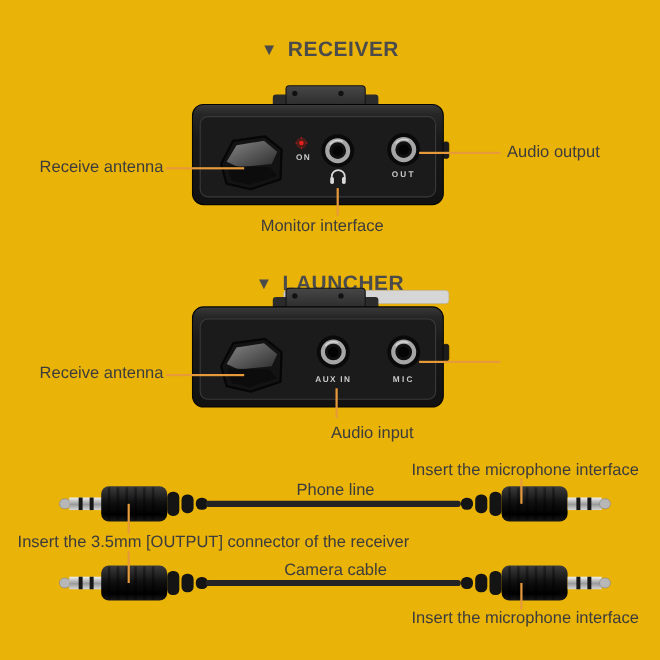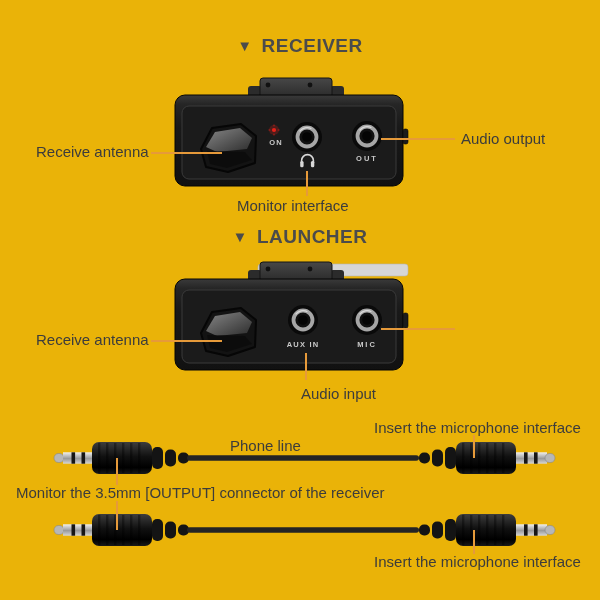--- a/index.html
+++ b/index.html
@@ -157,21 +157,21 @@
 
   <div class="lbl" style="left:36px;top:144px;width:112px;text-align:right">Receive antenna</div>
   <div class="hline" style="left:151px;top:152px;width:71px"></div>
 
   <div class="hline" style="left:381px;top:138px;width:74px"></div>
   <div class="lbl" style="left:461px;top:131px">Audio output</div>
 
   <div class="vline" style="left:306px;top:171px;height:25px"></div>
   <div class="lbl" style="left:237px;top:198px;width:140px;">Monitor interface</div>
 
-  <div class="section-title" style="top:226px">
+  <div class="section-title" style="top:248px">
     <span class="arrow">▼</span><span>LAUNCHER</span>
   </div>
 
   <svg class="device" style="left:165px;top:254px" width="260" height="125" viewBox="0 0 260 125">
     <rect x="93" y="10" width="150" height="12" rx="3" fill="#d6d6d6" stroke="#b5b5b5" stroke-width="0.6"></rect>
     <g>
       <rect x="83" y="16" width="14" height="22" rx="3" fill="#2b2b2b"></rect>
       <rect x="165" y="16" width="14" height="22" rx="3" fill="#2b2b2b"></rect>
       <rect x="83" y="25" width="96" height="13" rx="3" fill="#262626"></rect>
       <rect x="95" y="8" width="72" height="22" rx="3" fill="url(#plateGrad)" stroke="#141414"></rect>
@@ -196,31 +196,32 @@
 
   <div class="lbl" style="left:36px;top:332px;width:112px;text-align:right">Receive antenna</div>
   <div class="hline" style="left:151px;top:340px;width:71px"></div>
 
   <div class="hline" style="left:381px;top:328px;width:74px"></div>
 
   <div class="vline" style="left:305px;top:353px;height:27px"></div>
   <div class="lbl" style="left:236px;top:386px;width:140px;text-align:right">Audio input</div>
 
   <div class="lbl" style="left:370px;top:420px;width:215px;text-align:center">Insert the microphone interface</div>
-  <div class="lbl" style="left:230px;top:438px;width:150px;text-align:left">Phone line</div>
+  <div class="lbl" style="left:230px;top:438px;width:150px;text-align:center">Phone line</div>
 
   <svg class="cable" style="left:40px;top:436px" width="522" height="44" viewBox="0 0 522 44">
     <use href="#jack-cable"></use>
   </svg>
   <div class="vline" style="left:473px;top:435px;height:23px"></div>
   <div class="vline" style="left:116px;top:458px;height:27px"></div>
 
-  <div class="lbl" style="left:16px;top:485px">Monitor the 3.5mm [OUTPUT] connector of the receiver</div>
+  <div class="lbl" style="left:16px;top:485px">Insert the 3.5mm [OUTPUT] connector of the receiver</div>
 
   <div class="vline" style="left:116px;top:501px;height:29px"></div>
+  <div class="lbl" style="left:230px;top:511px;width:150px;text-align:center">Camera cable</div>
 
   <svg class="cable" style="left:40px;top:508px" width="522" height="44" viewBox="0 0 522 44">
     <use href="#jack-cable"></use>
   </svg>
   <div class="vline" style="left:473px;top:530px;height:24px"></div>
   <div class="lbl" style="left:370px;top:554px;width:215px;text-align:center">Insert the microphone interface</div>
 
 </div>
 
 </body></html>

